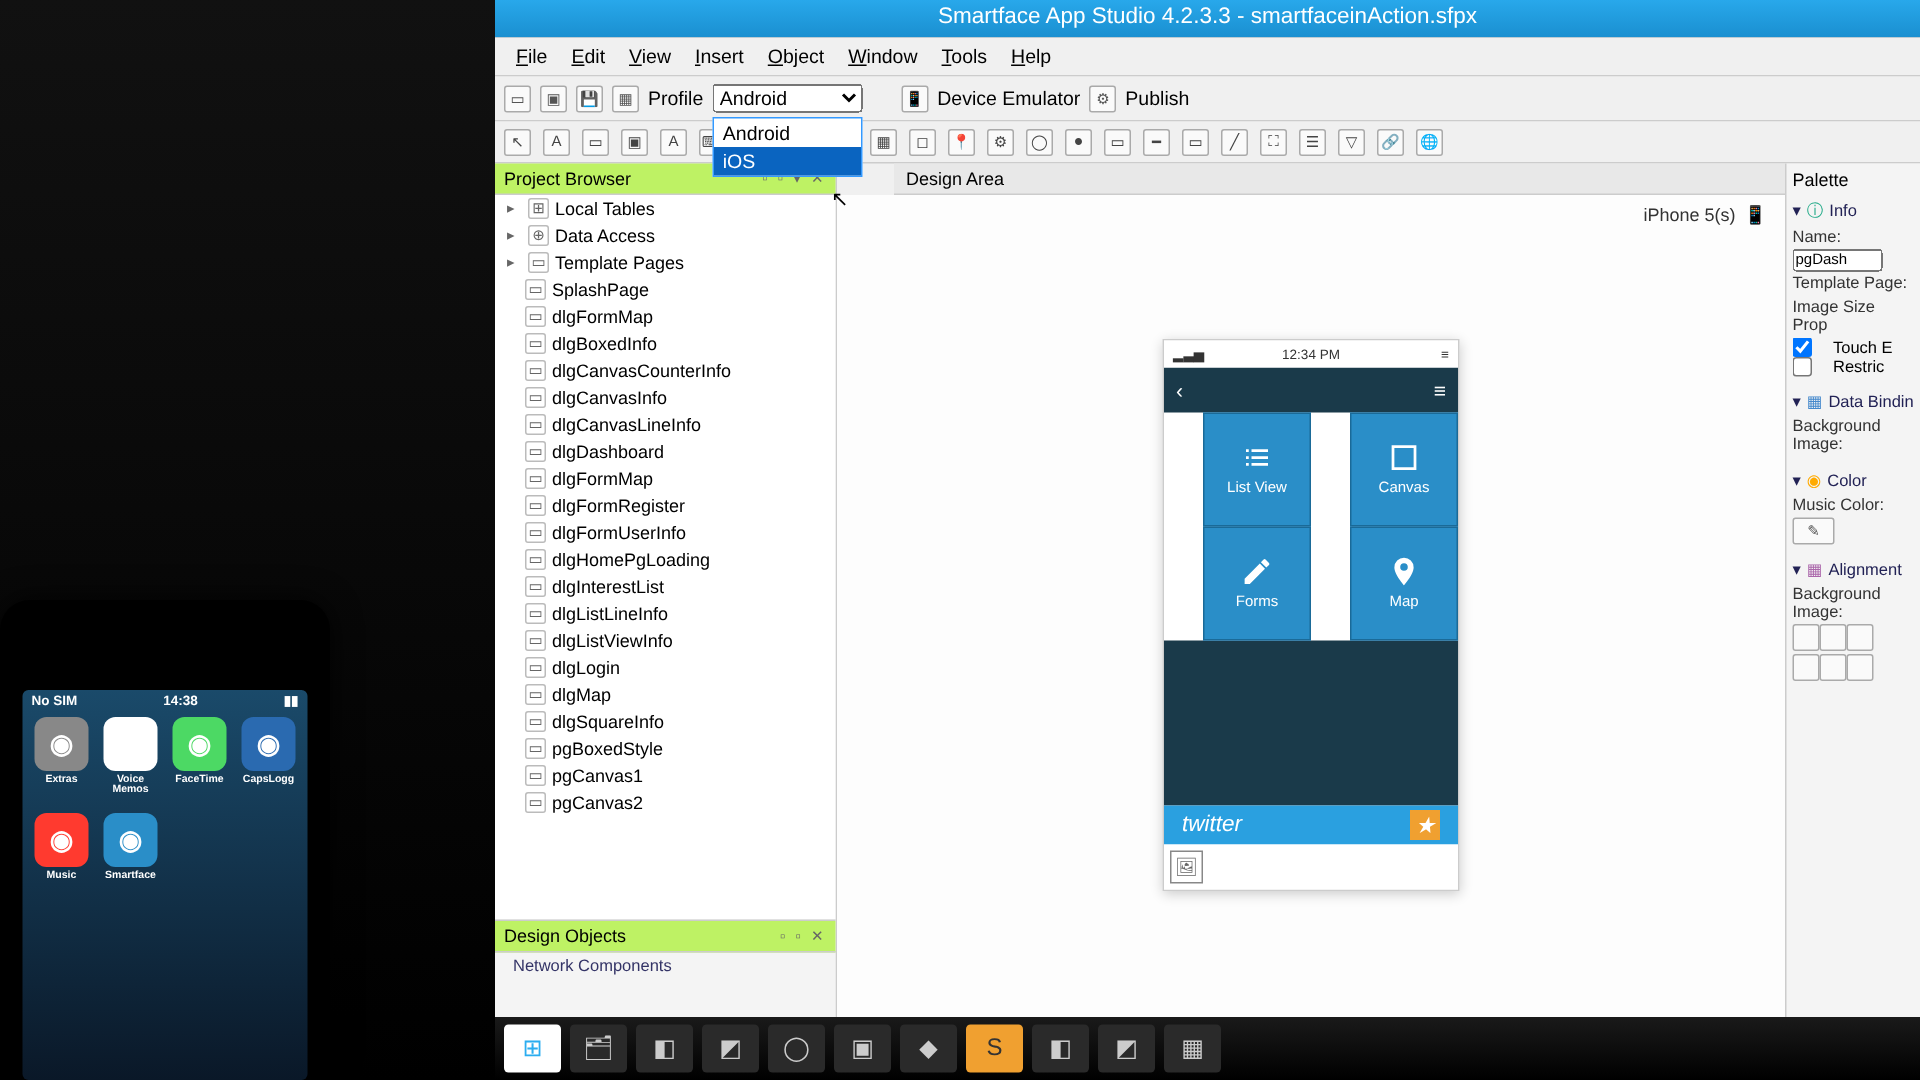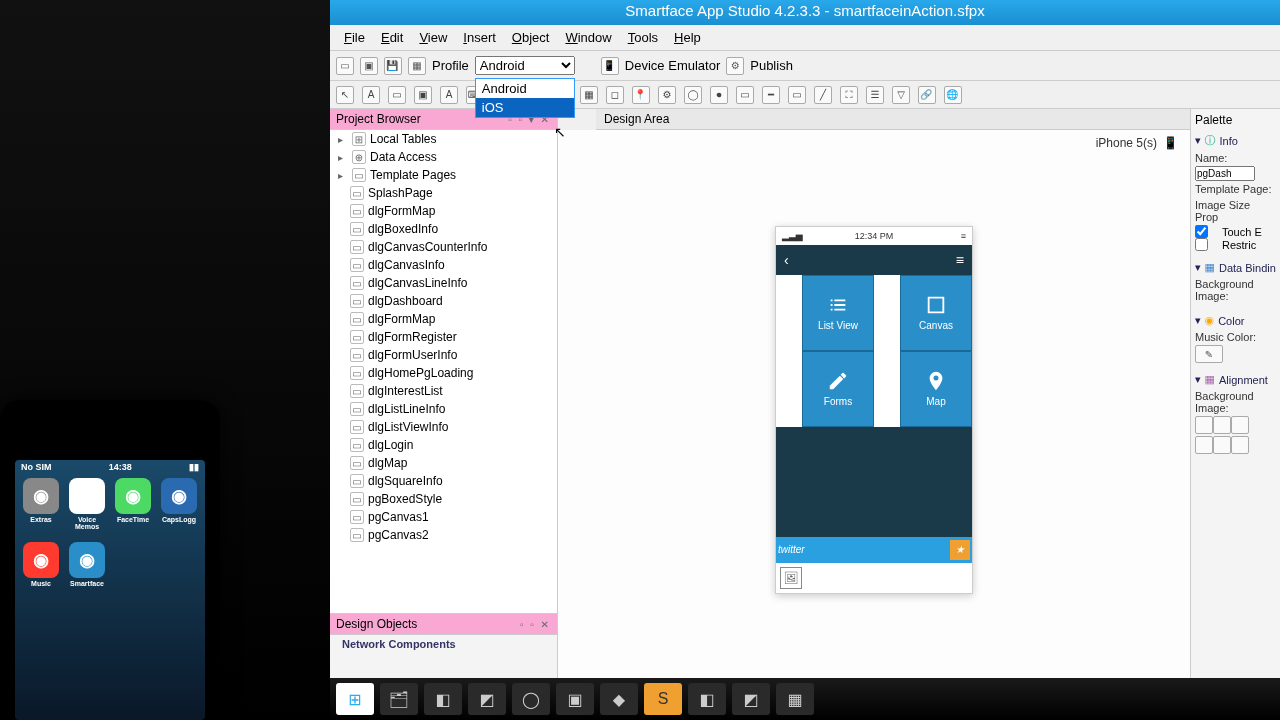--- a/index.html
+++ b/index.html
@@ -24,43 +24,43 @@
   .profile-combo { position:relative; }
   .profile-combo select { font-size:13px; width:100px; }
   .profile-drop { position:absolute; top:22px; left:0; width:100px; background:#fff; border:1px solid #3399ff; z-index:50; }
   .profile-drop div { padding:2px 6px; font-size:13px; }
   .profile-drop .sel { background:#0a64c0; color:#fff; }
   .toolbar2 { height:28px; background:#f0f0f0; border-bottom:1px solid #ccc; display:flex; align-items:center; padding:0 6px; gap:8px; font-size:13px; }
   .toolbar2 .ic { width:18px;height:18px;border:1px solid #aaa;background:#fafafa;border-radius:2px;display:inline-flex;align-items:center;justify-content:center;font-size:10px;color:#444;}
 
   .workspace { flex:1; display:flex; min-height:0; }
   .left { width:228px; display:flex; flex-direction:column; border-right:1px solid #ccc; }
-  .panel-title { font-size:12px; padding:3px 6px; background:#f9a8d4; border-bottom:1px solid #ccc; display:flex;align-items:center;justify-content:space-between;}
+  .panel-title { font-size:12px; padding:3px 6px; background:#bef264; border-bottom:1px solid #ccc; display:flex;align-items:center;justify-content:space-between;}
   .panel-title .ctrls { font-size:10px; color:#666; letter-spacing:2px;}
   .tree { flex:1; overflow:auto; background:#fff; font-size:12px; }
   .tree-item { display:flex; align-items:center; padding:2px 4px 2px 20px; gap:4px; white-space:nowrap; }
   .tree-item .ti { width:14px;height:14px;display:inline-flex;align-items:center;justify-content:center;font-size:10px;color:#666;border:1px solid #bbb;border-radius:2px;}
   .tree-item.top { padding-left:8px; }
   .tree-item .exp { width:10px; display:inline-block; font-size:10px; color:#666; }
   .design-obj { height:80px; border-top:1px solid #ccc; background:#f4f4f4; font-size:11px; }
-  .do-item { padding:3px 12px; color:#336;font-weight:bold; }
+  .do-item { padding:3px 12px; color:#336; }
   .statusbar { height:22px; background:#eee; border-top:1px solid #ccc; font-size:11px; padding:3px 8px; color:#555;}
 
   .center { flex:1; display:flex; flex-direction:column; min-width:0; }
   .center-title { font-size:12px; padding:3px 8px; background:#e8e8e8; border-bottom:1px solid #ccc; display:flex;margin-left:38px; }
   .canvas { flex:1; background:#fdfdfd; position:relative; display:flex;align-items:center;justify-content:center; }
   .device-label { position:absolute; top:6px; right:12px; font-size:12px; color:#333; display:flex;align-items:center;gap:6px;}
   .device-phone { width:198px; background:#fff; border:1px solid #ccc; box-shadow:0 2px 8px rgba(0,0,0,.2); }
   .dp-status { height:18px; background:#fff; display:flex;justify-content:center;align-items:center;font-size:9px;color:#333;position:relative;}
   .dp-nav { height:30px; background:#1a3a4a; display:flex;align-items:center;justify-content:space-between;padding:0 8px;color:#fff;font-size:14px;}
   .dp-grid { display:grid; grid-template-columns:1fr 1fr; }
   .dp-cell { height:76px; background:#2a8ec8; border:1px solid #1a6a98; display:flex;flex-direction:column;align-items:center;justify-content:center;color:#fff;font-size:10px;gap:4px;margin-left:26px;}
   .dp-cell svg { width:22px; height:22px; fill:#fff; }
   .dp-dark { height:110px; background:#1a3a4a; }
-  .dp-twitter { height:26px; background:#2aa0e0; display:flex;align-items:center;justify-content:space-between;padding:0 2px;font-size:10px;color:#fff;font-style:italic;}
+  .dp-twitter { height:26px; background:#2aa0e0; display:flex;align-items:center;justify-content:space-between;padding:0 12px;font-size:15px;color:#fff;font-style:italic;}
   .dp-twitter .star { width:20px;height:20px;background:#f0a030;display:flex;align-items:center;justify-content:center;}
   .dp-bottom { height:30px; background:#fff; padding:4px;}
   .dp-bottom .imgic { width:22px;height:22px;border:1px solid #888;display:flex;align-items:center;justify-content:center;font-size:12px;color:#666;}
   .center-tabs { height:26px; background:#f0f0f0; border-top:1px solid #ccc; display:flex;align-items:center;font-size:12px;}
   .center-tabs .pg { padding:0 10px; color:#444;}
   .center-tabs .tab { padding:4px 10px; border:1px solid #ccc; border-bottom:none; background:#fff; margin-top:2px;}
 
   .right { width:90px; background:#f4f4f4; border-left:1px solid #ccc; font-size:11px; padding:4px 4px; overflow:hidden;}
   .right .sec { margin-bottom:8px; }
   .right .sec-h { display:flex;align-items:center;gap:4px;color:#225;padding:2px 0;}

